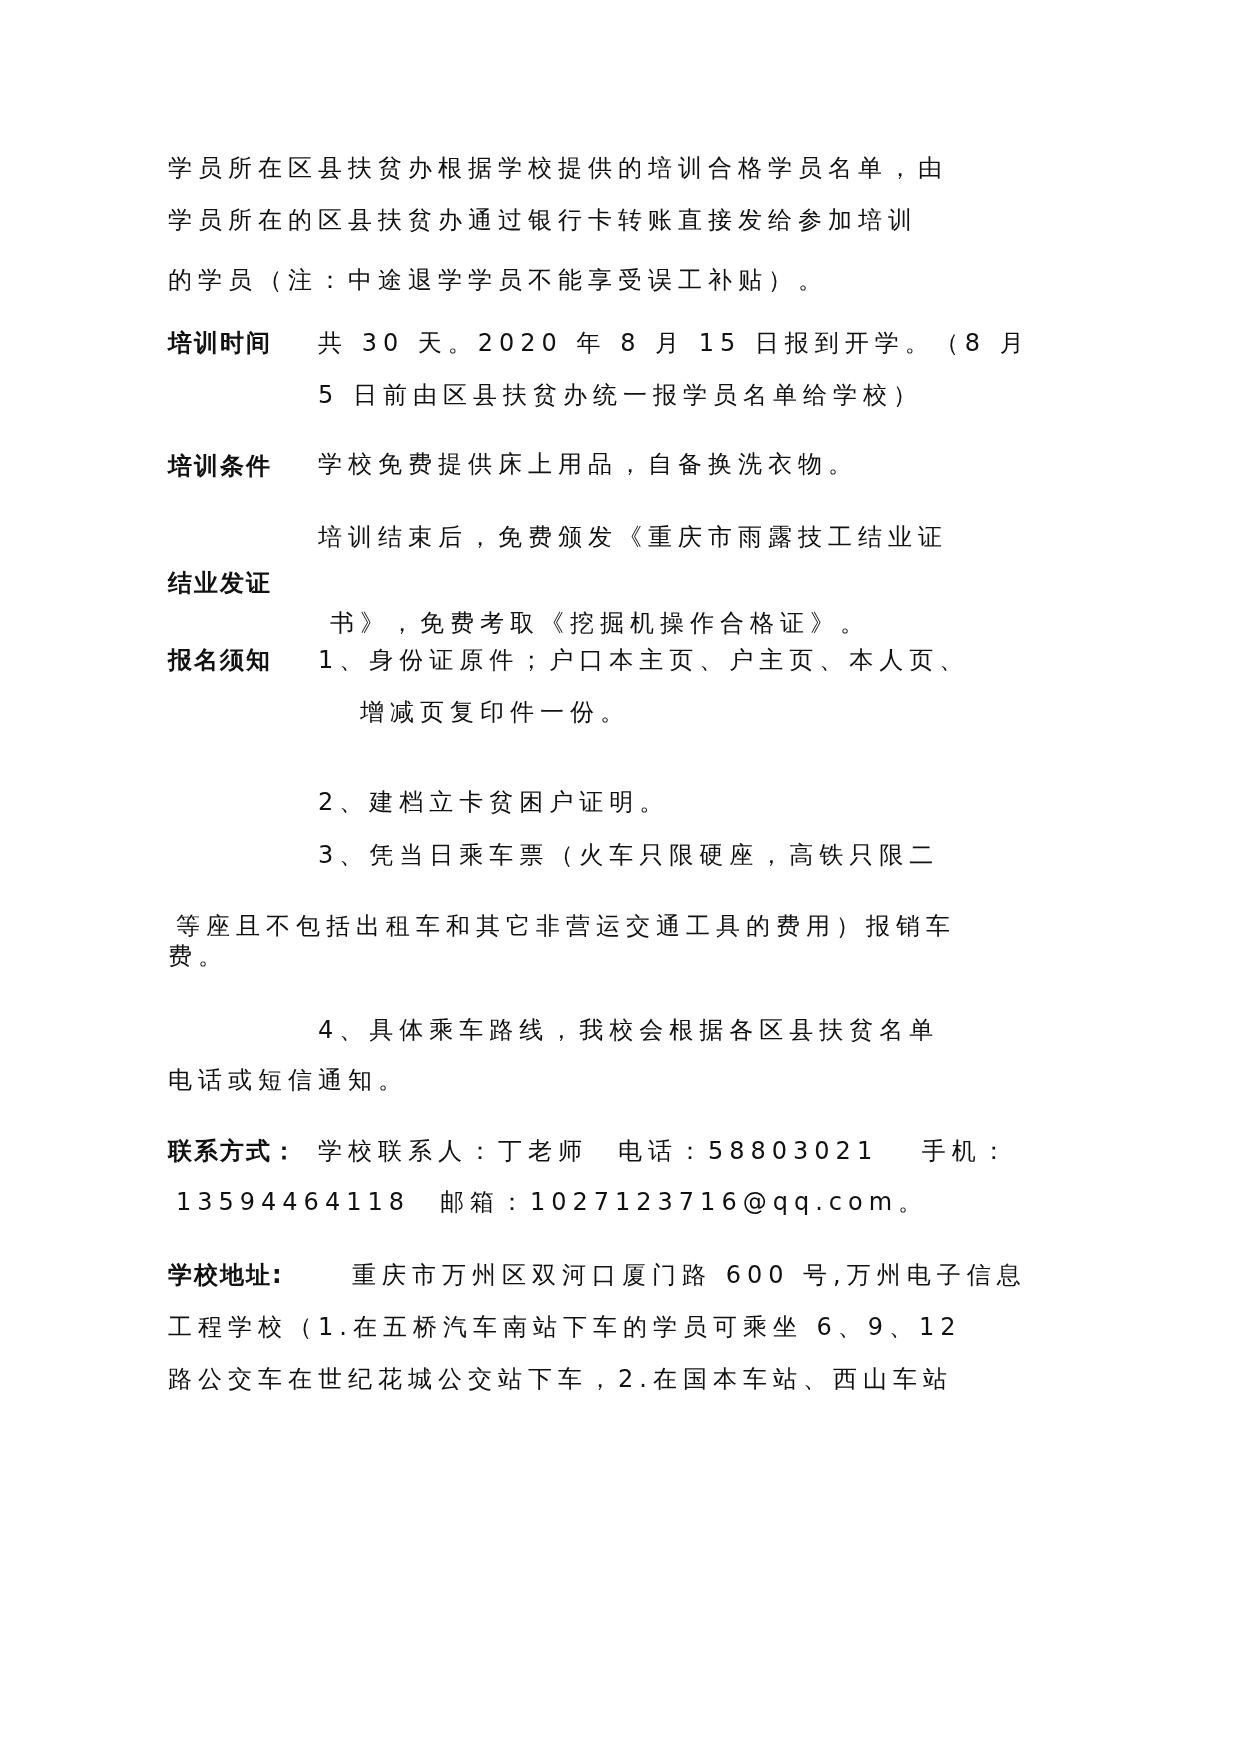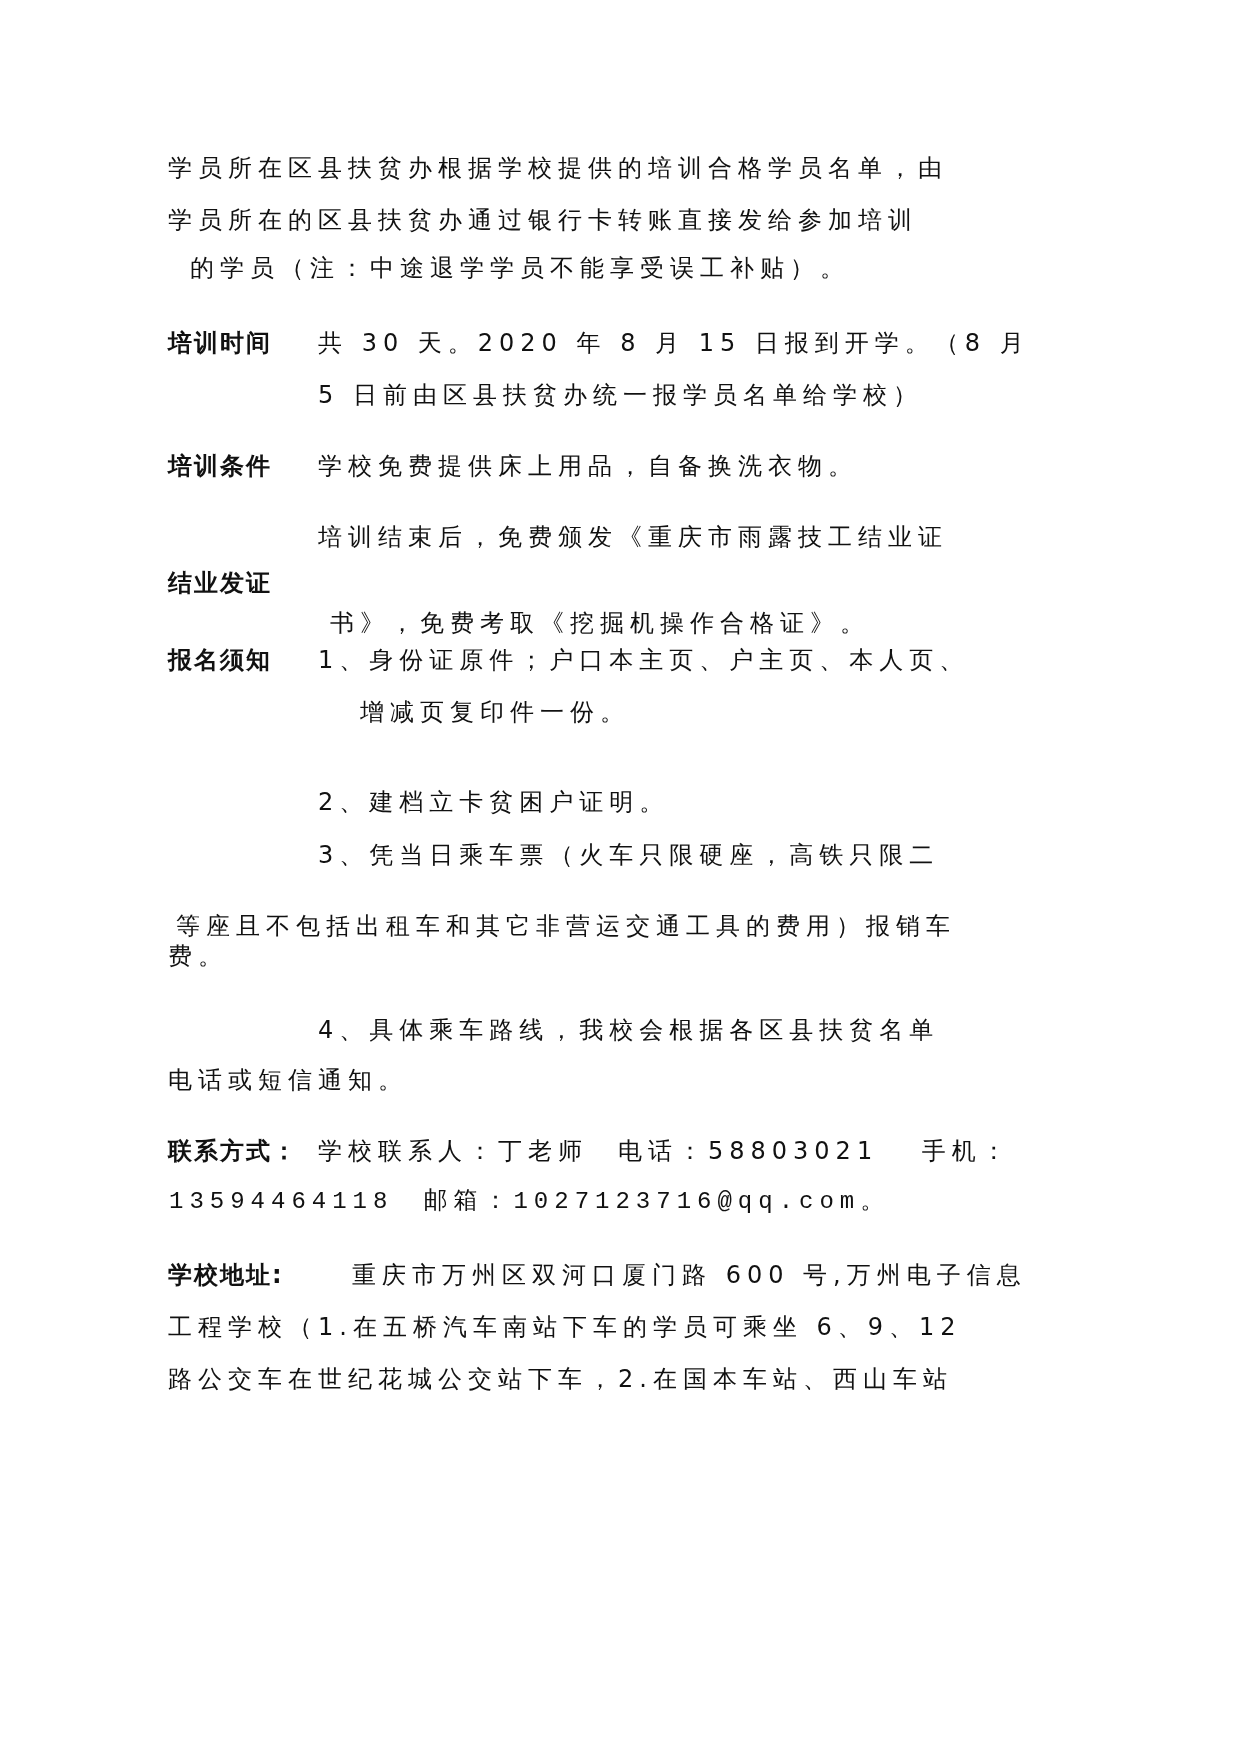--- a/index.html
+++ b/index.html
@@ -7,44 +7,44 @@
          font-family:"DejaVu Sans", sans-serif; color:#111; }
   .line { position:absolute; font-size:24px; line-height:40px; white-space:nowrap; letter-spacing:6px; }
   .bold { font-weight:bold; letter-spacing:2px; }
 </style>
 </head>
 <body>
 
 <div>
   <div class="line" style="left:168px;top:148px;">学员所在区县扶贫办根据学校提供的培训合格学员名单，由</div>
   <div class="line" style="left:168px;top:200px;">学员所在的区县扶贫办通过银行卡转账直接发给参加培训</div>
-  <div class="line" style="left:168px;top:248px;margin-left:22px;">的学员（注：中途退学学员不能享受误工补贴）。</div>
+  <div class="line" style="left:168px;top:260px;">的学员（注：中途退学学员不能享受误工补贴）。</div>
 
   <div class="line bold" style="left:168px;top:323px;">培训时间</div>
   <div class="line" style="left:318px;top:323px;">共 30 天。2020 年 8 月 15 日报到开学。（8 月</div>
   <div class="line" style="left:318px;top:375px;">5 日前由区县扶贫办统一报学员名单给学校）</div>
 
   <div class="line bold" style="left:168px;top:446px;">培训条件</div>
-  <div class="line" style="left:318px;top:446px;">学校免费提供床上用品，自备换洗衣物。</div>
+  <div class="line" style="left:318px;top:446px;font-family:Liberation Mono, monospace;">学校免费提供床上用品，自备换洗衣物。</div>
 
   <div class="line bold" style="left:168px;top:517px;margin-top:46px;">结业发证</div>
   <div class="line" style="left:318px;top:517px;">培训结束后，免费颁发《重庆市雨露技工结业证</div>
   <div class="line" style="left:330px;top:569px;margin-top:34px;">书》，免费考取《挖掘机操作合格证》。</div>
 
   <div class="line bold" style="left:168px;top:640px;">报名须知</div>
   <div class="line" style="left:318px;top:640px;">1、身份证原件；户口本主页、户主页、本人页、</div>
   <div class="line" style="left:360px;top:692px;">增减页复印件一份。</div>
   <div class="line" style="left:318px;top:762px;margin-top:20px;">2、建档立卡贫困户证明。</div>
   <div class="line" style="left:318px;top:835px;">3、凭当日乘车票（火车只限硬座，高铁只限二</div>
   <div class="line" style="left:176px;top:885px;margin-top:21px;">等座且不包括出租车和其它非营运交通工具的费用）报销车</div>
   <div class="line" style="left:168px;top:936px;">费。</div>
   <div class="line" style="left:318px;top:1010px;">4、具体乘车路线，我校会根据各区县扶贫名单</div>
   <div class="line" style="left:168px;top:1060px;">电话或短信通知。</div>
 
   <div class="line bold" style="left:168px;top:1131px;">联系方式：</div>
   <div class="line" style="left:318px;top:1131px;">学校联系人：丁老师　电话：58803021　 手机：</div>
-  <div class="line" style="left:169px;top:1182px;font-family:Liberation Mono, monospace;">13594464118　邮箱：1027123716@qq.com。</div>
+  <div class="line" style="left:176px;top:1182px;">13594464118　邮箱：1027123716@qq.com。</div>
 
   <div class="line bold" style="left:168px;top:1255px;">学校地址:</div>
   <div class="line" style="left:312px;top:1255px;margin-left:40px;">重庆市万州区双河口厦门路 600 号,万州电子信息</div>
   <div class="line" style="left:168px;top:1307px;">工程学校（1.在五桥汽车南站下车的学员可乘坐 6、9、12</div>
   <div class="line" style="left:168px;top:1359px;">路公交车在世纪花城公交站下车，2.在国本车站、西山车站</div>
 </div>
 
 </body></html>

